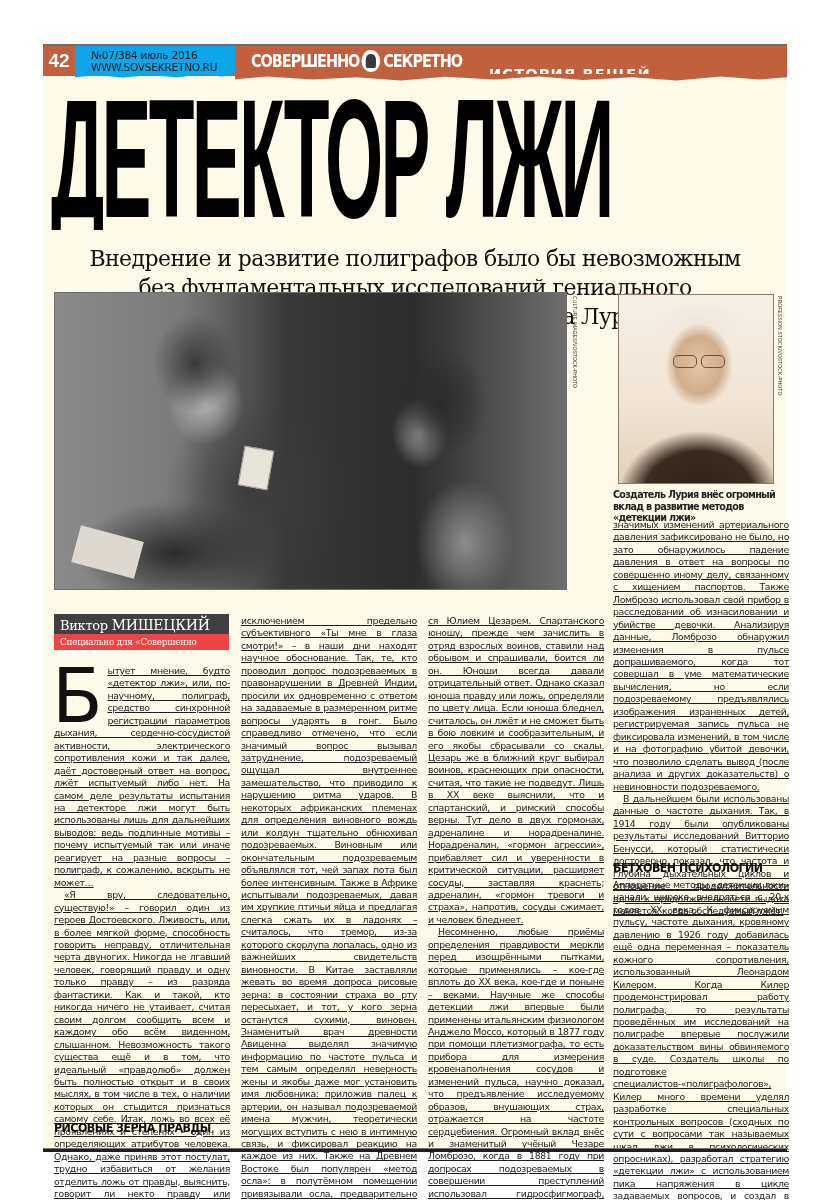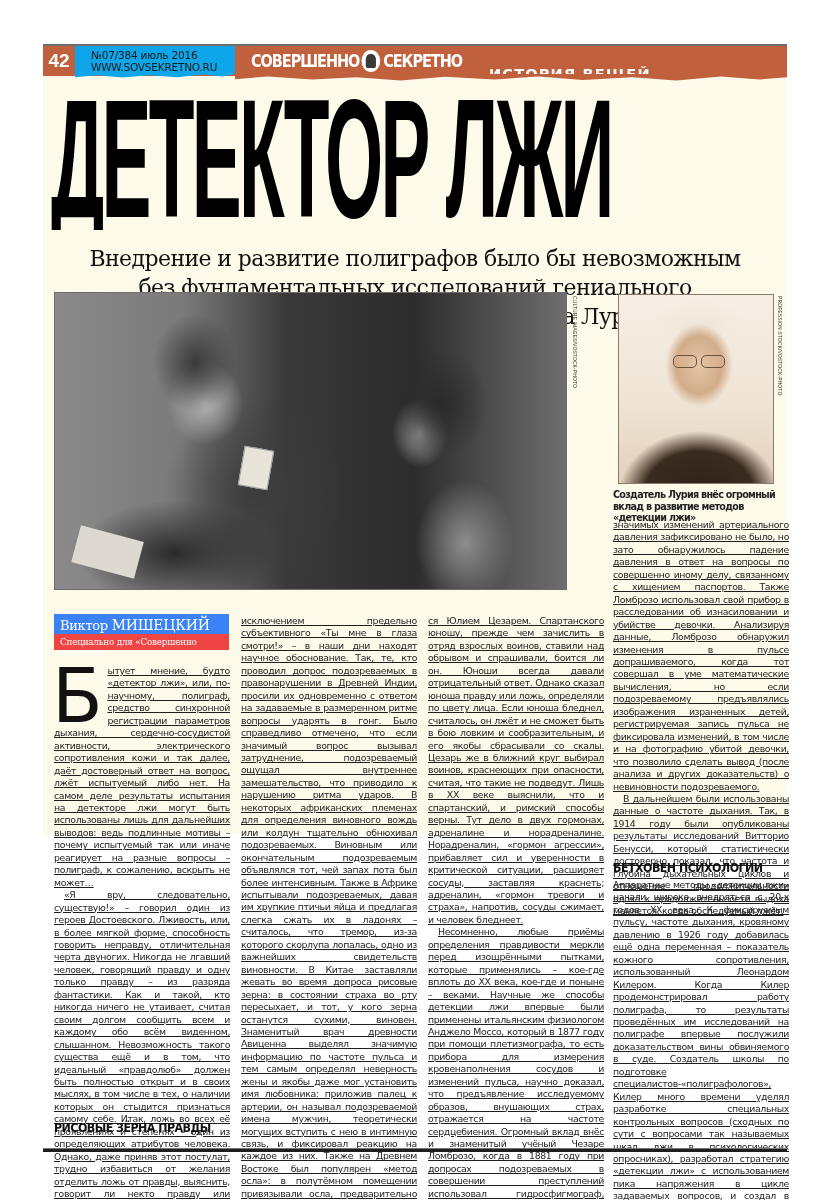--- a/index.html
+++ b/index.html
@@ -1,19 +1,19 @@
 <!DOCTYPE html>
 <html><head>
 <meta charset="utf-8">
 <style>
   * { box-sizing: border-box; margin: 0; padding: 0; }
   html, body { width: 826px; height: 1200px; background: #ffffff; overflow: hidden; }
   body { font-family: "Liberation Sans", sans-serif; color: #1a1a1a; position: relative; }
 
-  .page { position: absolute; left: 43px; top: 44px; width: 744px; height: 790px; background: #fdfaea; }
+  .page { position: absolute; left: 43px; top: 44px; width: 744px; height: 1108px; background: #fdfaea; }
 
   
   .hdr { position: absolute; left: 0; top: 0; width: 744px; height: 32px; background: #c0603d; }
   .hdr-topline { position: absolute; left: 0; top: 0; width: 744px; height: 2px; background: #6e6e6e; }
   .pg-num { position: absolute; left: 0; top: 2px; width: 32px; height: 30px; color: #fff; font: bold 19px "Liberation Sans", sans-serif; display: flex; align-items: center; justify-content: center; }
   .issue-box { position: absolute; left: 32px; top: 2px; width: 160px; height: 34px; background: #0ea5e9; padding: 3px 0 0 16px;
                clip-path: polygon(0 0,100% 0,100% 82%,92% 90%,80% 84%,64% 92%,46% 86%,30% 93%,14% 86%,0 92%); }
   .issue-line { font: 10.5px "DejaVu Sans", sans-serif; line-height: 12px; color: #1a1a1a; letter-spacing: -0.2px; }
   .brand { position: absolute; left: 208px; top: 5px; height: 24px; display: flex; align-items: center; color: #fff; font: bold 17px "DejaVu Sans", sans-serif; letter-spacing: -1.2px; transform: scaleX(0.85); transform-origin: left center; }
   .brand-logo { width: 22px; height: 22px; border-radius: 50%; background: #fff; margin: 0 3px; position: relative; }
@@ -54,21 +54,21 @@
                   radial-gradient(ellipse 55px 30px at 80px 30px, #efe6da 0%, rgba(0,0,0,0) 80%),
                   radial-gradient(ellipse 100px 80px at 80px 200px, #2d2118 0%, #3a2b20 55%, rgba(0,0,0,0) 80%),
                   linear-gradient(180deg, #f5efe6 0%, #efe3d4 60%, #e2d0bc 100%); }
   .glasses { position: absolute; left: 50px; top: 60px; width: 60px; height: 14px; }
   .glasses span { position: absolute; top: 0; width: 24px; height: 13px; border: 1.5px solid #6b5240; border-radius: 5px; }
   .side-caption { position: absolute; left: 570px; top: 445px; width: 172px; font: bold 9.6px "DejaVu Sans", sans-serif; line-height: 11.5px; color: #222; letter-spacing: -0.7px; }
 
   .main-caption { position: absolute; left: 11px; top: 553px; width: 513px; text-align: right; font: bold 11.3px "DejaVu Sans", sans-serif; color: #222; letter-spacing: -0.35px; }
 
   
-  .byline-name { position: absolute; left: 11px; top: 570px; width: 175px; height: 20px; background: #3b82f6; color: #fff; font: 13px "DejaVu Serif", serif; padding: 3px 0 0 6px; letter-spacing: -0.3px; }
+  .byline-name { position: absolute; left: 11px; top: 570px; width: 175px; height: 20px; background: #404040; color: #fff; font: 13px "DejaVu Serif", serif; padding: 3px 0 0 6px; letter-spacing: -0.3px; }
   .byline-name .surname { text-transform: uppercase; font-size: 14px; }
   .byline-src { position: absolute; left: 11px; top: 590px; width: 175px; height: 16px; background: #ef4444; color: #fff; font: 8.8px "DejaVu Serif", serif; padding: 3px 0 0 6px; letter-spacing: -0.2px; }
 
   
   .col { position: absolute; font: 9.35px "DejaVu Sans", sans-serif; line-height: 12.45px; color: #1e1e1e; text-align: justify; letter-spacing: -0.35px; hyphens: manual; text-decoration: underline; }
   .col p { text-indent: 10px; }
   .col p.noind { text-indent: 0; }
   .c1a { left: 11px; top: 621px; width: 176px; }
   .c1b { left: 11px; top: 1093px; width: 176px; }
   .c2 { left: 198px; top: 571px; width: 176px; }

